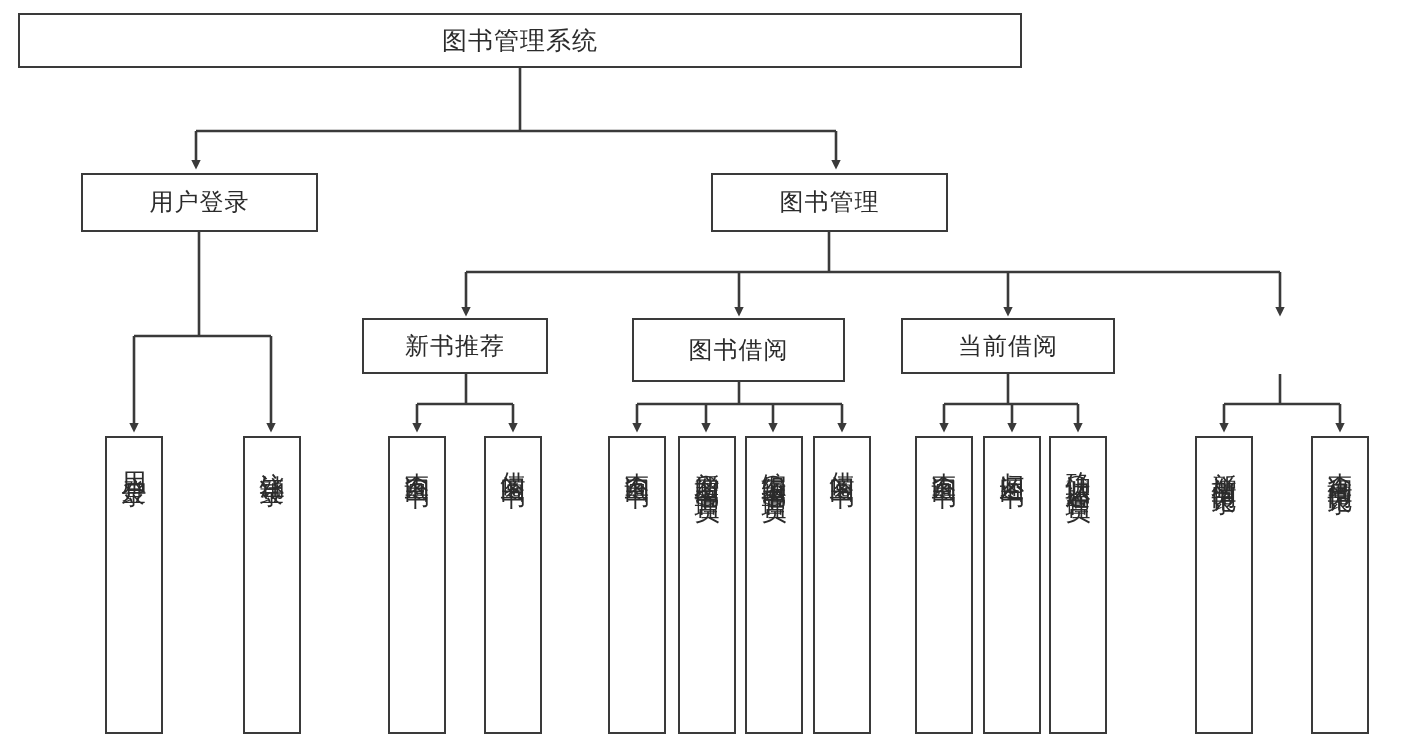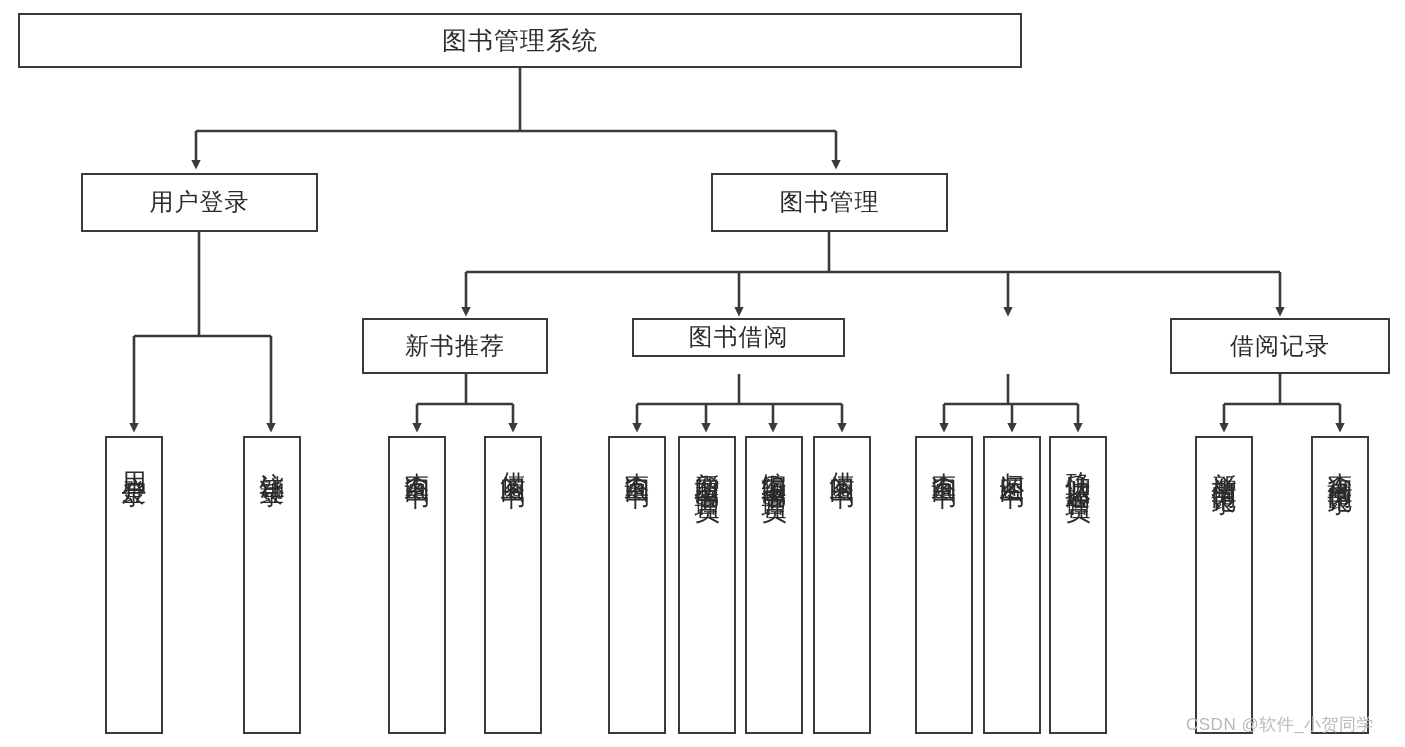--- a/index.html
+++ b/index.html
@@ -116,25 +116,25 @@
   <div class="node h-node" style="left:81px;top:173px;width:237px;height:59px;">
     <span class="lbl">用户登录</span>
   </div>
   <div class="node h-node" style="left:711px;top:173px;width:237px;height:59px;align-items:center;">
     <span class="lbl">图书管理</span>
   </div>
 
   <div class="node h-node" style="left:362px;top:318px;width:186px;height:56px;">
     <span class="lbl">新书推荐</span>
   </div>
-  <div class="node h-node" style="left:632px;top:318px;width:213px;height:39px;">
+  <div class="node h-node" style="left:632px;top:318px;width:213px;height:64px;">
     <span class="lbl">图书借阅</span>
   </div>
-  <div class="node h-node" style="left:1170px;top:318px;width:220px;height:56px;">
-    <span class="lbl">借阅记录</span>
+  <div class="node h-node" style="left:901px;top:318px;width:214px;height:56px;">
+    <span class="lbl">当前借阅</span>
   </div>
 
   <div class="node v-node" style="left:105px;top:436px;width:58px;height:298px;">
     <span class="lbl">用户登录</span>
   </div>
   <div class="node v-node" style="left:243px;top:436px;width:58px;height:298px;">
     <span class="lbl">注销登录</span>
   </div>
 
   <div class="node v-node" style="left:388px;top:436px;width:58px;height:298px;">
@@ -167,15 +167,14 @@
     <span class="lbl">确认归还（管理员）</span>
   </div>
 
   <div class="node v-node" style="left:1195px;top:436px;width:58px;height:298px;">
     <span class="lbl">新增借阅记录</span>
   </div>
   <div class="node v-node" style="left:1311px;top:436px;width:58px;height:298px;">
     <span class="lbl">查询借阅记录</span>
   </div>
 
-  <div class="watermark">CSDN @软件_小贺同学</div>
 
 </div>
 
 </body></html>

